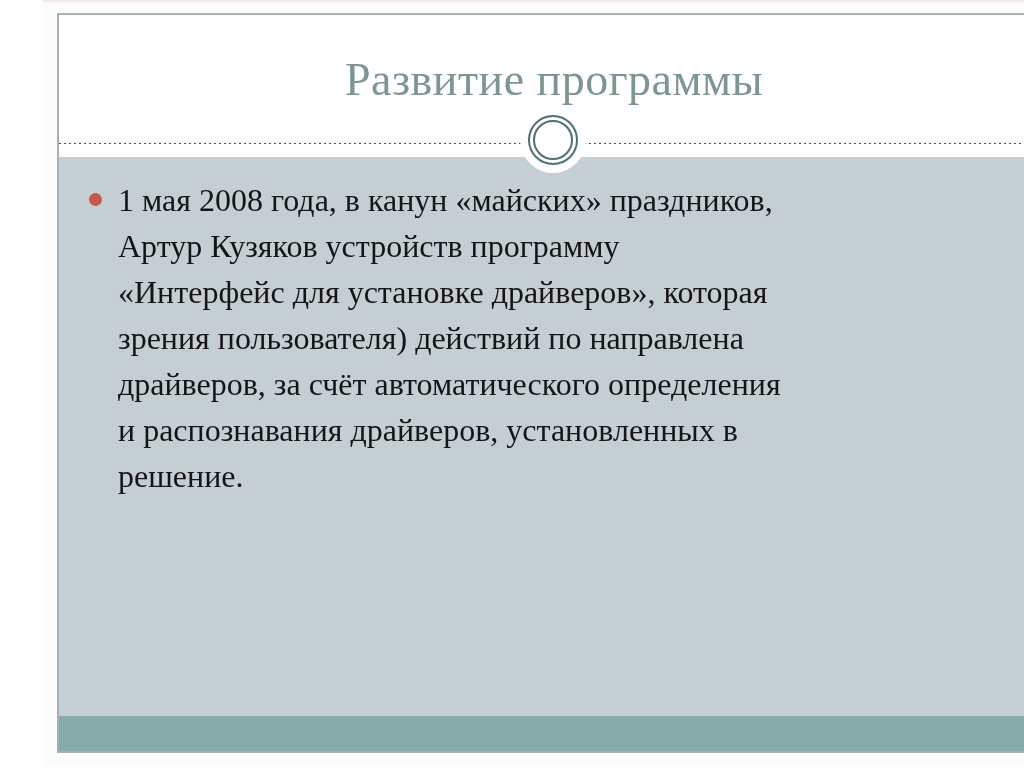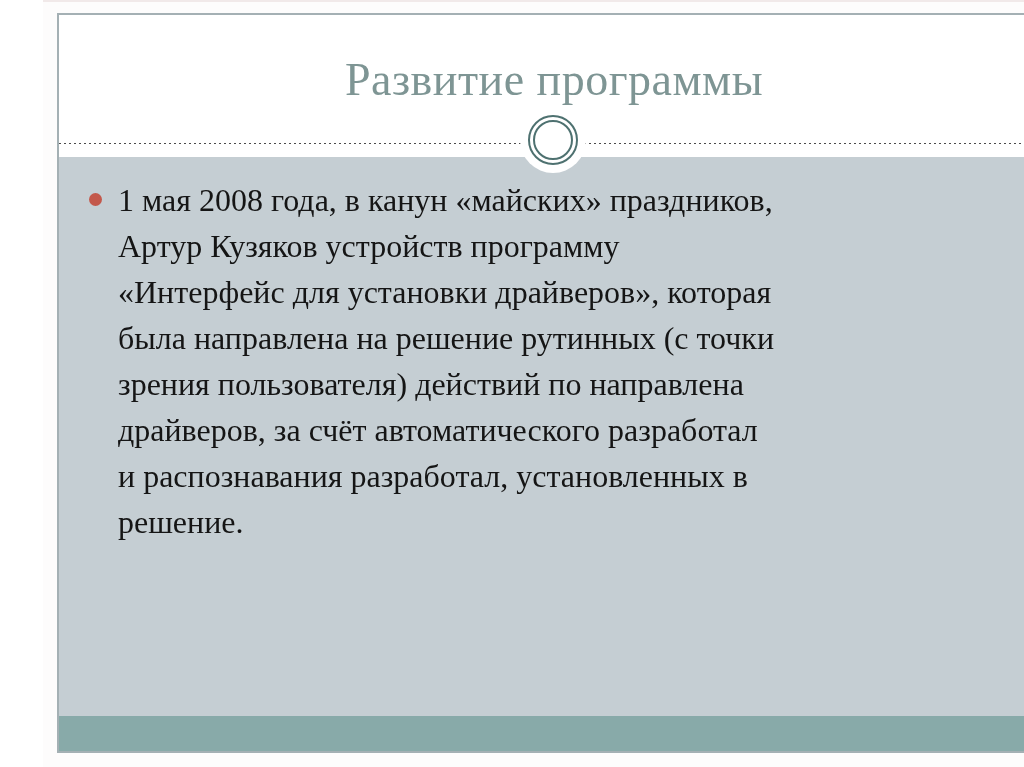--- a/index.html
+++ b/index.html
@@ -116,25 +116,24 @@
   </div>
 
   <div class="dotted-divider"></div>
 
   <div class="body-area">
     <div class="bullet-item">
       <span class="bullet-dot"></span>
       <div class="bullet-text">
           <div>1 мая 2008 года, в канун «майских» праздников,</div>
           <div>Артур Кузяков устройств программу</div>
-          <div>«Интерфейс для установки драйверов», которая</div>
-          <div>была направлена на решение рутинных (с точки</div>
+          <div>«Интерфейс для установке драйверов», которая</div>
           <div>зрения пользователя) действий по направлена</div>
-          <div>драйверов, за счёт автоматического разработал</div>
-          <div>и распознавания разработал, установленных в</div>
+          <div>драйверов, за счёт автоматического определения</div>
+          <div>и распознавания драйверов, установленных в</div>
           <div>решение.</div>
         </div>
     </div>
   </div>
 
   <div class="footer-accent"></div>
 
   <div class="ornament-halo"></div>
   <div class="ornament-ring-outer"></div>
   <div class="ornament-ring-inner"></div>

